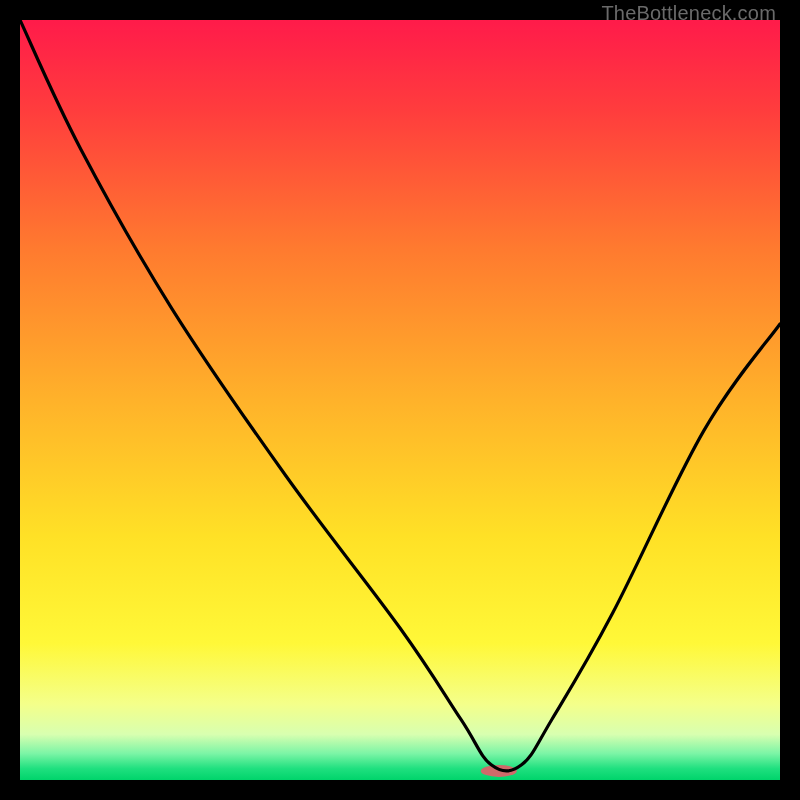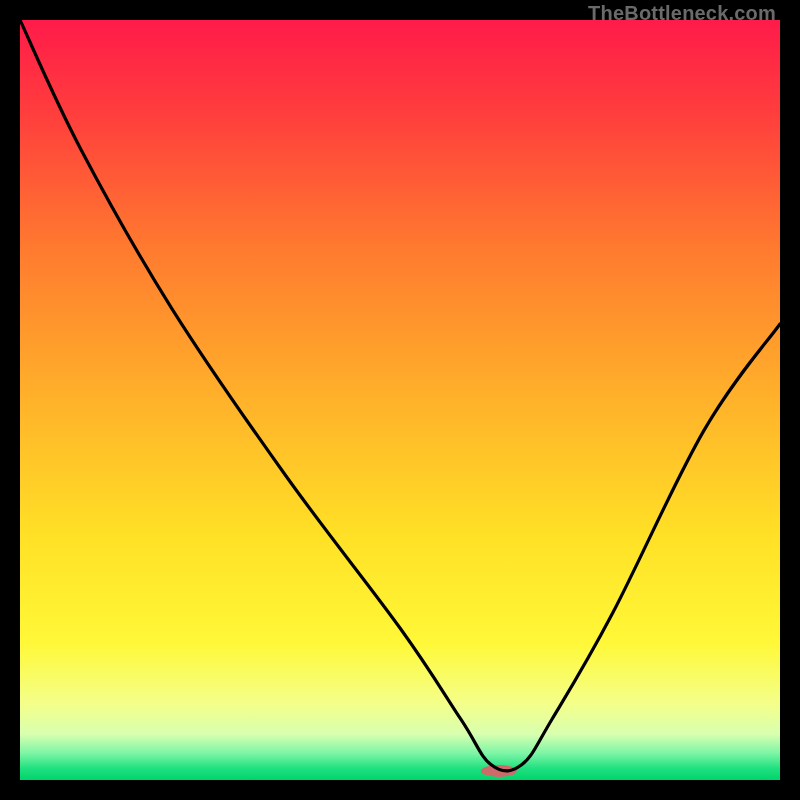--- a/index.html
+++ b/index.html
@@ -25,21 +25,21 @@
     width: 760px;
     height: 760px;
     overflow: hidden;
   }
   .watermark {
     position: absolute;
     top: 2px;
     right: 24px;
     font-family: Arial, Helvetica, sans-serif;
     font-size: 20px;
-    font-weight: 700;
+    font-weight: 400;
     color: #6a6a6a;
     letter-spacing: 0.2px;
   }
   svg {
     display: block;
   }
 </style>
 </head>
 <body>
 

